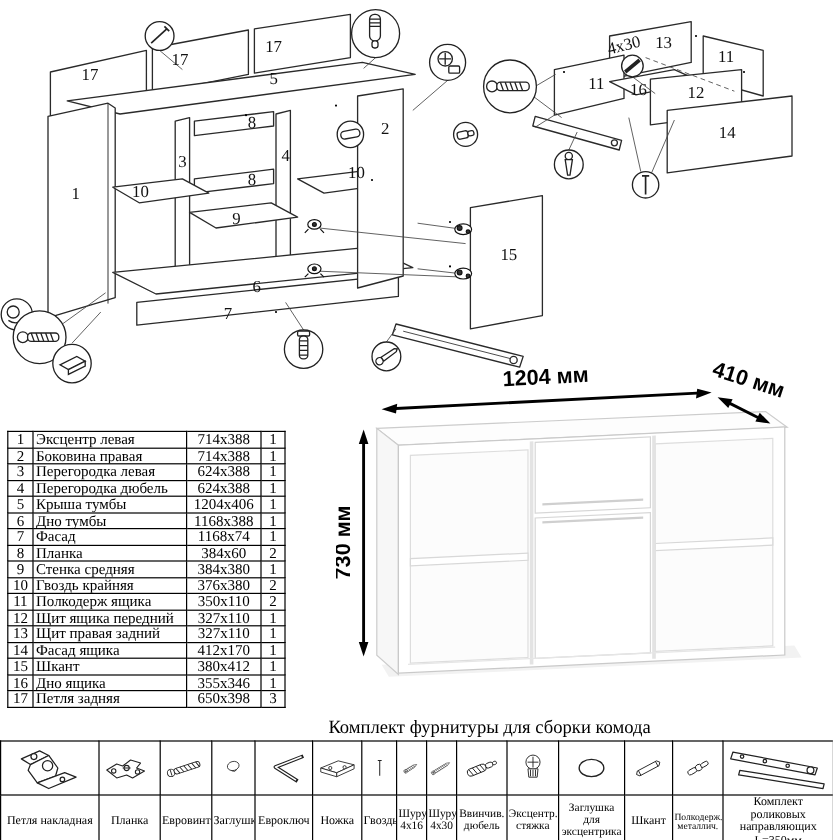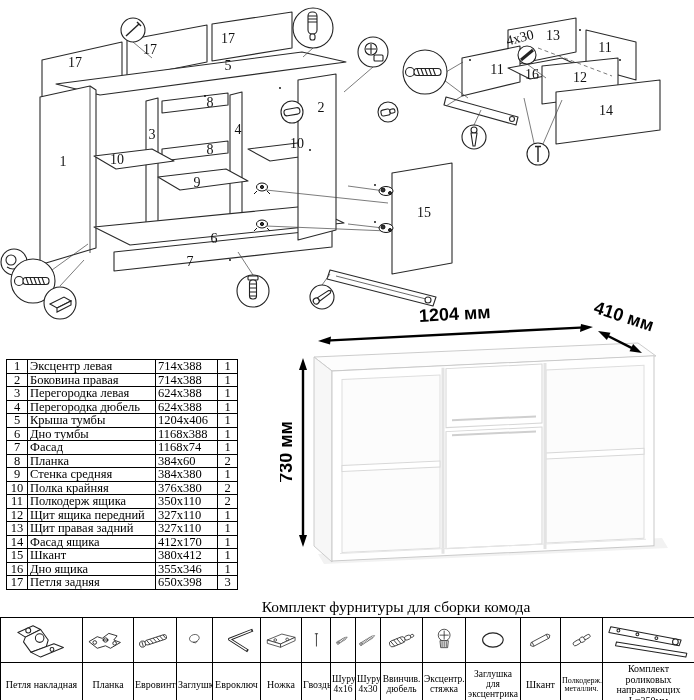--- a/index.html
+++ b/index.html
@@ -6,24 +6,24 @@
   body{width:694px;height:700px;position:relative;font-family:"Liberation Serif",serif;color:#000;overflow:hidden;}
   .sheet{position:absolute;inset:0;background:#fff;}
   #diagram-svg{position:absolute;left:0;top:0;}
   #dresser-svg{position:absolute;left:280px;top:300px;}
   #diagram-labels text{font-family:"Liberation Serif",serif;font-size:14px;fill:#111;text-anchor:middle;}
   .dim{font-family:"Liberation Sans",sans-serif;font-weight:bold;font-size:18px;fill:#000;text-anchor:middle;}
   
   .parts-table{position:absolute;left:6px;top:359px;border-collapse:collapse;table-layout:fixed;width:231px;font-size:12.5px;line-height:1;}
   .parts-table td{border:1px solid #000;padding:0 2px;height:12px;white-space:nowrap;overflow:hidden;}
   .parts-table td.c-num{text-align:center;padding:0;}
-  .parts-table td.c-size{font-family:Liberation Serif, serif;}
+  .parts-table td.c-size{text-align:center;font-family:Liberation Serif, serif;}
   .parts-table td.c-qty{text-align:center;padding:0;}
   
-  .hw-title{position:absolute;left:156px;top:598px;width:480px;text-align:center;font-size:15.5px;white-space:nowrap;}
+  .hw-title{position:absolute;left:168px;top:598px;width:480px;text-align:center;font-size:15.5px;white-space:nowrap;}
   .hw-table{position:absolute;left:0;top:617px;width:694px;border-collapse:collapse;table-layout:fixed;}
   .hw-table td{border:1px solid #000;text-align:center;vertical-align:middle;padding:0;overflow:hidden;}
   .hw-row-icons td{height:44px;background:#fff;}
   .hw-row-labels td{height:24px;font-size:10px;line-height:1.05;padding:1px 1px;}
   .hw-row-labels td:nth-child(n+8):nth-child(-n+12){font-size:9.5px;}
   .hw-row-labels td:nth-child(14){font-size:8px;}
   .hw-row-labels td:nth-child(15){font-size:10px;}
   .hw-icon{display:block;margin:0 auto;height:38px;max-width:96%;}
 </style>
 </head>
@@ -288,21 +288,21 @@
           <td class="c-qty">2</td>
         </tr>
         <tr>
           <td class="c-num">9</td>
           <td class="c-name">Стенка средняя</td>
           <td class="c-size">384x380</td>
           <td class="c-qty">1</td>
         </tr>
         <tr>
           <td class="c-num">10</td>
-          <td class="c-name">Полка крайняя</td>
+          <td class="c-name">Гвоздь крайняя</td>
           <td class="c-size">376x380</td>
           <td class="c-qty">2</td>
         </tr>
         <tr>
           <td class="c-num">11</td>
           <td class="c-name">Полкодерж ящика</td>
           <td class="c-size">350x110</td>
           <td class="c-qty">2</td>
         </tr>
         <tr>

